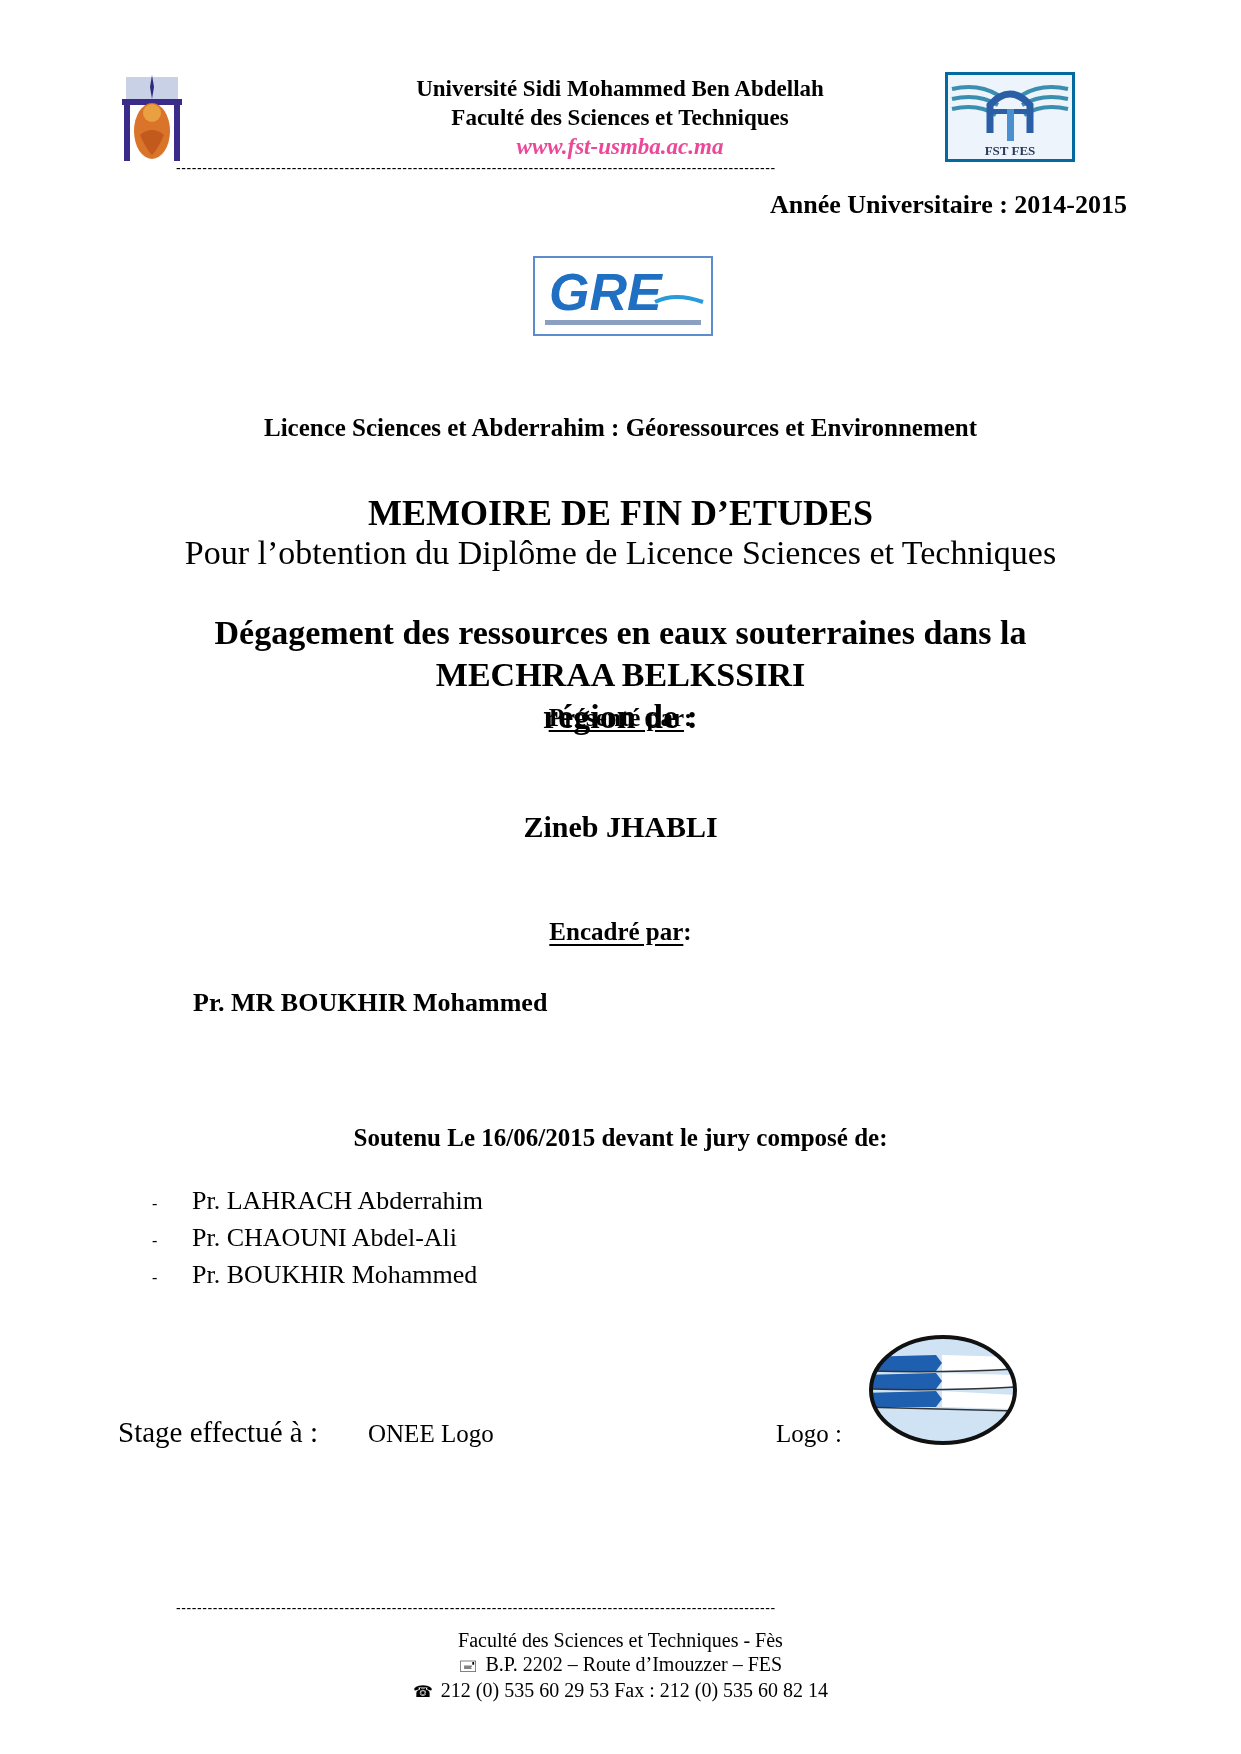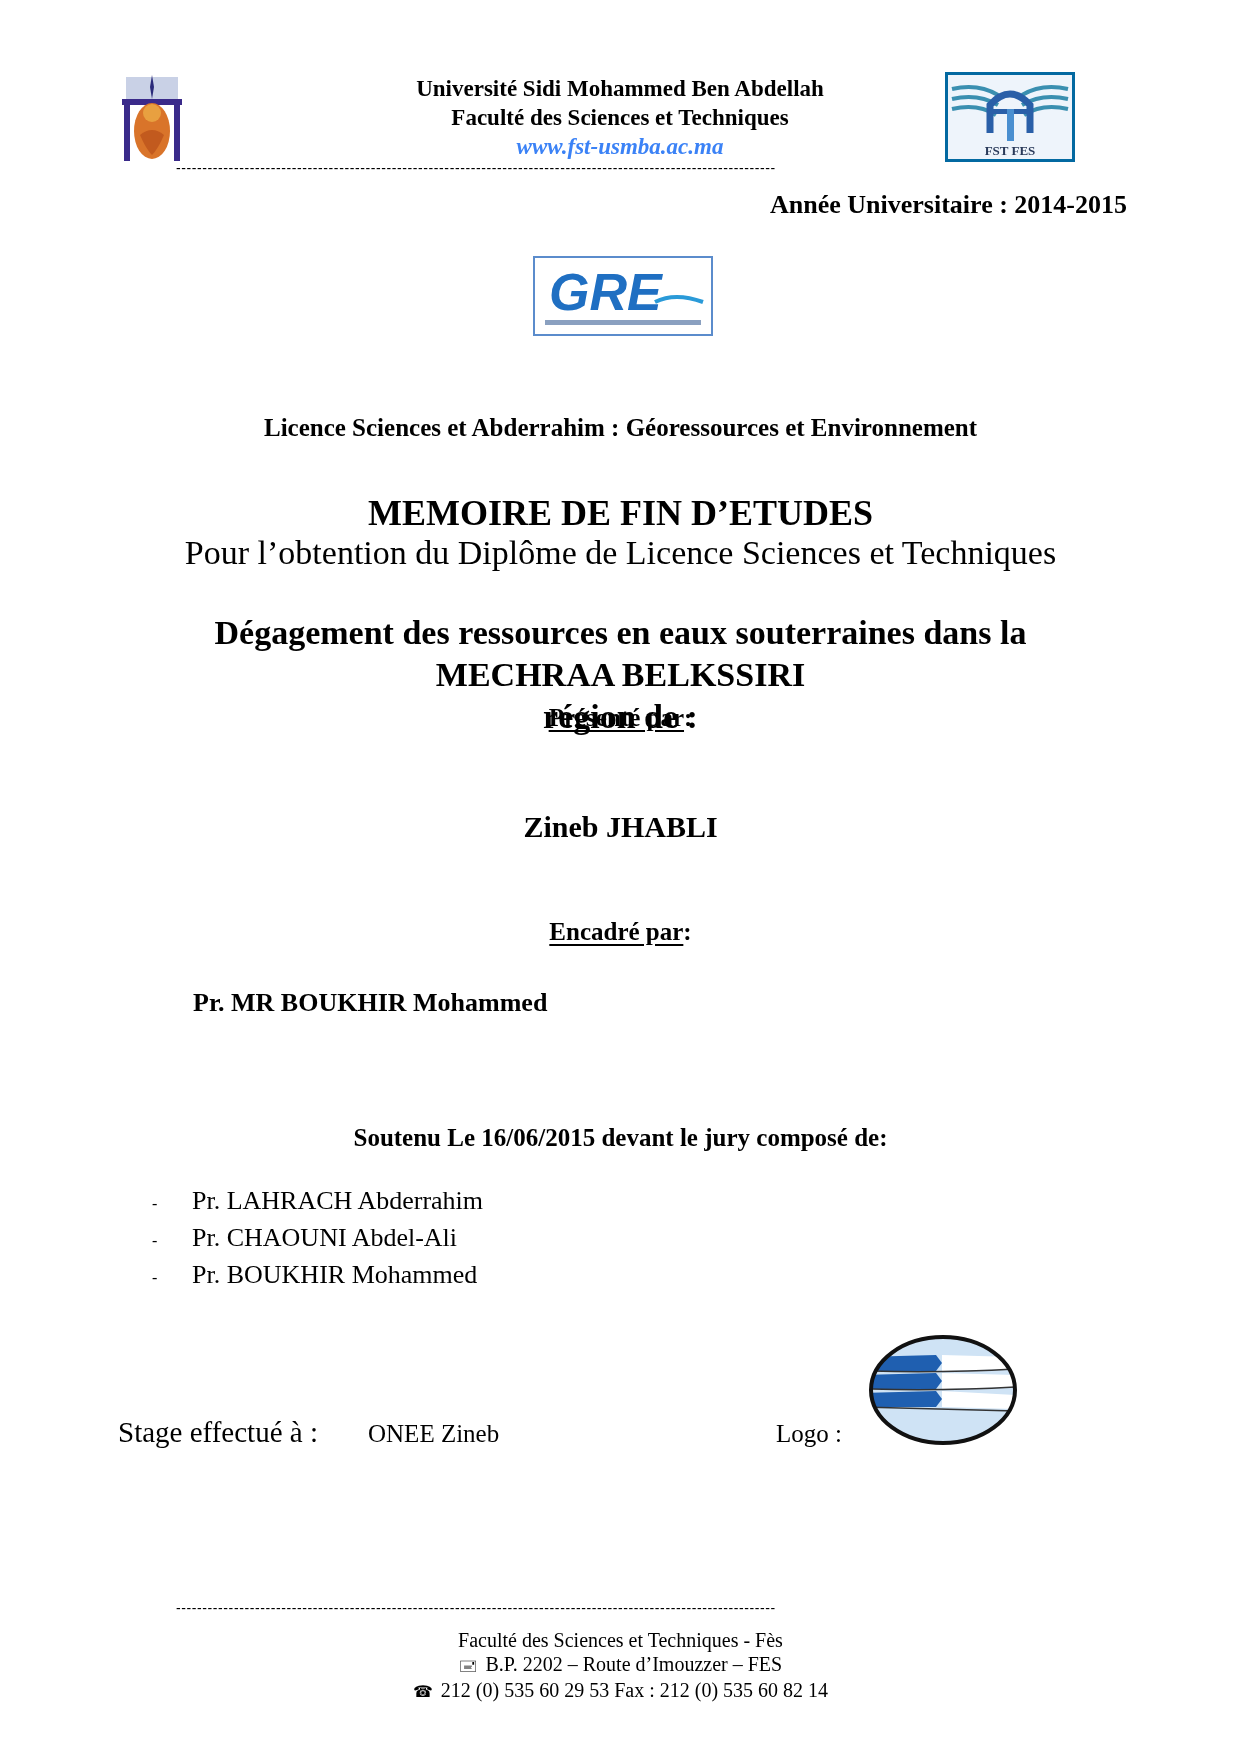--- a/index.html
+++ b/index.html
@@ -6,21 +6,21 @@
   body { width:1241px; height:1754px; position:relative; overflow:hidden;
          font-family:"Liberation Serif", "DejaVu Serif", serif; color:#000; }
   .abs { position:absolute; }
   .center { text-align:center; }
   .bold { font-weight:bold; }
 
   
   .uni-logo { left:118px; top:73px; width:68px; height:92px; }
   .fst-logo { left:945px; top:72px; width:130px; height:90px; border:3px solid #0369a1; box-sizing:border-box; background:#eef4fb; overflow:hidden; }
   .header-text { left:300px; top:74px; width:640px; line-height:29px; font-size:23px; }
-  .header-url { color:#3b82f6; font-style:italic; font-weight:bold; }
+  .header-url { color:#ec4899; font-style:italic; font-weight:bold; }
   .dash-line { font-family:"Liberation Sans", sans-serif; font-size:14px; letter-spacing:0.6px; white-space:nowrap; overflow:hidden; color:#000; }
   .year { right:114px; top:190px; font-size:26px; font-weight:bold; white-space:nowrap; }
   .gre-logo { left:533px; top:256px; width:180px; height:80px; border:2px solid #5b8ccc; box-sizing:border-box; background:#fff; }
 
   .licence { left:0; width:1241px; top:414px; font-size:25px; font-weight:bold; }
   .memoire { left:0; width:1241px; top:492px; font-size:36px; font-weight:bold; }
   .obtention { left:0; width:1241px; top:534px; font-size:34px; }
   .subject { left:100px; width:1041px; top:612px; font-size:34px; font-weight:bold; line-height:42px; }
   .presente { left:0; width:1241px; top:704px; font-size:25px; font-weight:bold; }
   .ul { text-decoration:underline; text-underline-offset:4px; text-decoration-thickness:2px; }
@@ -127,21 +127,21 @@
     <span class="jury-dash">-</span>
     <span>Pr. CHAOUNI Abdel-Ali</span>
   </div>
   <div class="jury-item">
     <span class="jury-dash">-</span>
     <span>Pr. BOUKHIR Mohammed</span>
   </div>
 </div>
 
 <div class="abs stage-label">Stage effectué à :</div>
-<div class="abs stage-val">ONEE Zineb</div>
+<div class="abs stage-val">ONEE Logo</div>
 <div class="abs logo-label">Logo :</div>
 
 <div class="abs onee-logo">
   <svg width="154" height="114" viewBox="0 0 154 114">
     <defs>
         <clipPath id="oc">
           <ellipse cx="77" cy="57" rx="72" ry="53"></ellipse>
         </clipPath>
       </defs>
     <ellipse cx="77" cy="57" rx="72" ry="53" fill="#cfe3f5"></ellipse>

